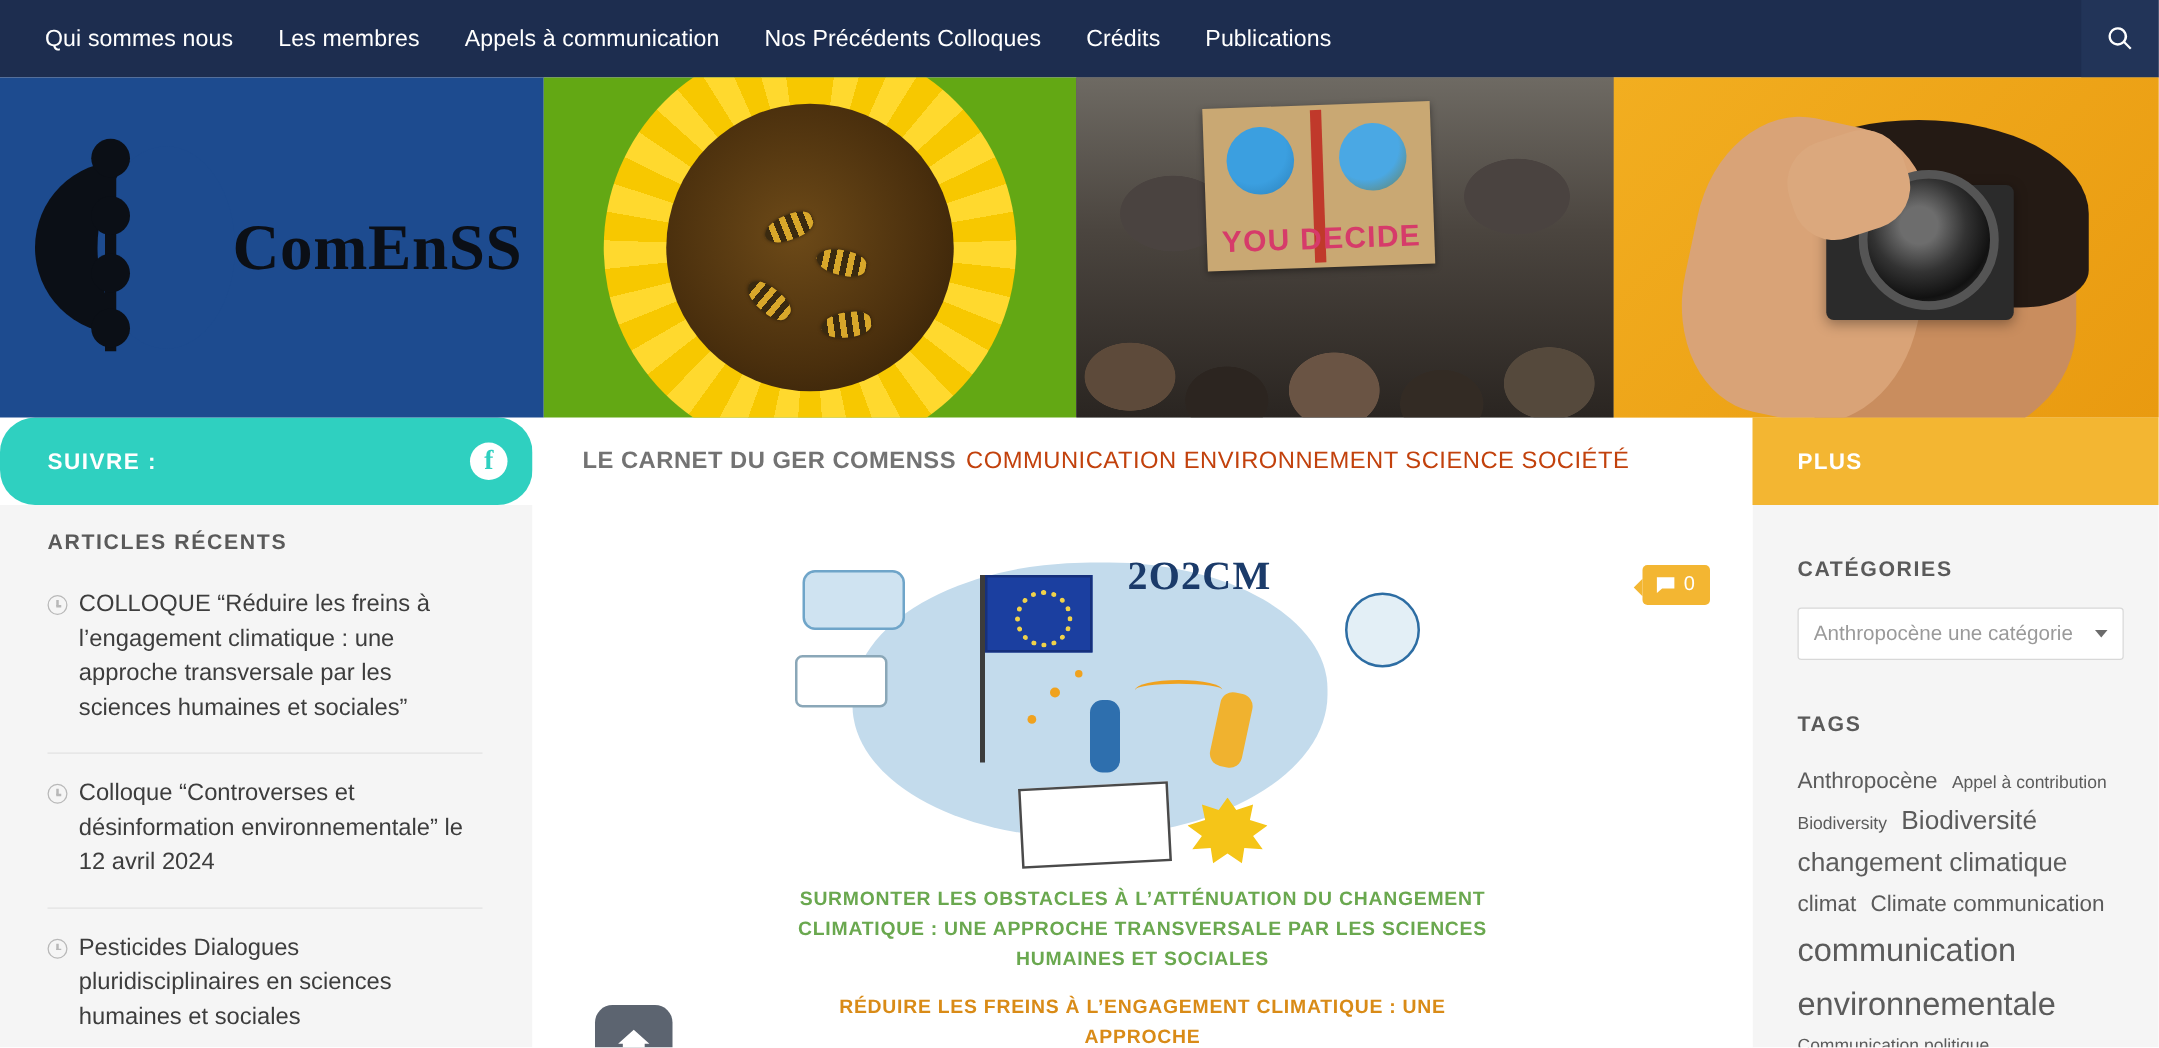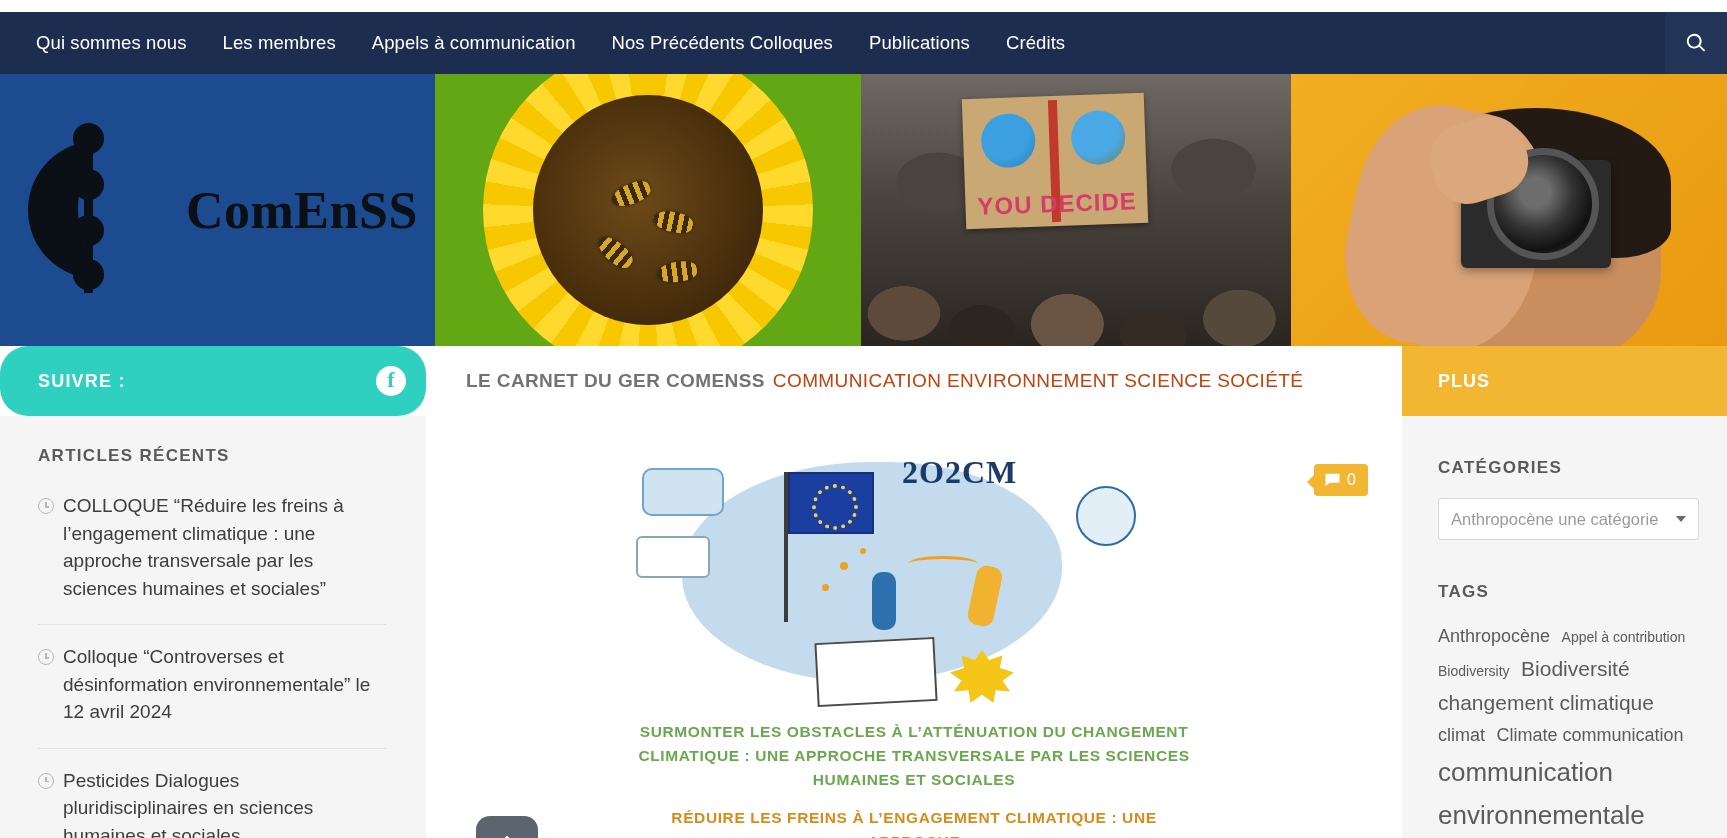--- a/index.html
+++ b/index.html
@@ -11,21 +11,20 @@
     font-family: "Liberation Sans", sans-serif;
   }
 
   
   .topnav {
     height: 62px;
     background: #1d2d4f;
     display: flex;
     align-items: center;
     position: relative;
-    margin-top: 12px;
   }
   .topnav-items {
     display: flex;
     align-items: center;
     height: 100%;
     padding-left: 18px;
   }
   .topnav-item {
     color: #ffffff;
     font-size: 18.5px;
@@ -293,21 +292,21 @@
     font-size: 18px;
     font-weight: 600;
     letter-spacing: 1px;
   }
 
   
   .columns { display: flex; height: 434px; }
   .col-left {
     width: 426px;
     background: #f5f5f5;
-    padding: 30px 40px 0 38px;
+    padding: 20px 40px 0 38px;
     overflow: hidden;
   }
   .col-left h3 {
     font-size: 17px;
     letter-spacing: 1.3px;
     color: #5a5a5a;
     font-weight: 600;
     margin-bottom: 26px;
   }
   .recent-item {
@@ -560,22 +559,22 @@
 </style>
 </head>
 <body>
 
 <div class="topnav">
   <div class="topnav-items">
     <a class="topnav-item">Qui sommes nous</a>
     <a class="topnav-item">Les membres</a>
     <a class="topnav-item">Appels à communication</a>
     <a class="topnav-item">Nos Précédents Colloques</a>
+    <a class="topnav-item">Crédits</a>
     <a class="topnav-item">Publications</a>
-    <a class="topnav-item">Crédits</a>
   </div>
   <div class="search-btn">
     <svg viewBox="0 0 24 24">
       <path d="M10 2a8 8 0 105.3 14l5.4 5.4 1.4-1.4-5.4-5.4A8 8 0 0010 2zm0 2a6 6 0 110 12 6 6 0 010-12z"></path>
     </svg>
   </div>
 </div>
 
 <div class="hero">
   <div class="hero-cell hero-logo">

